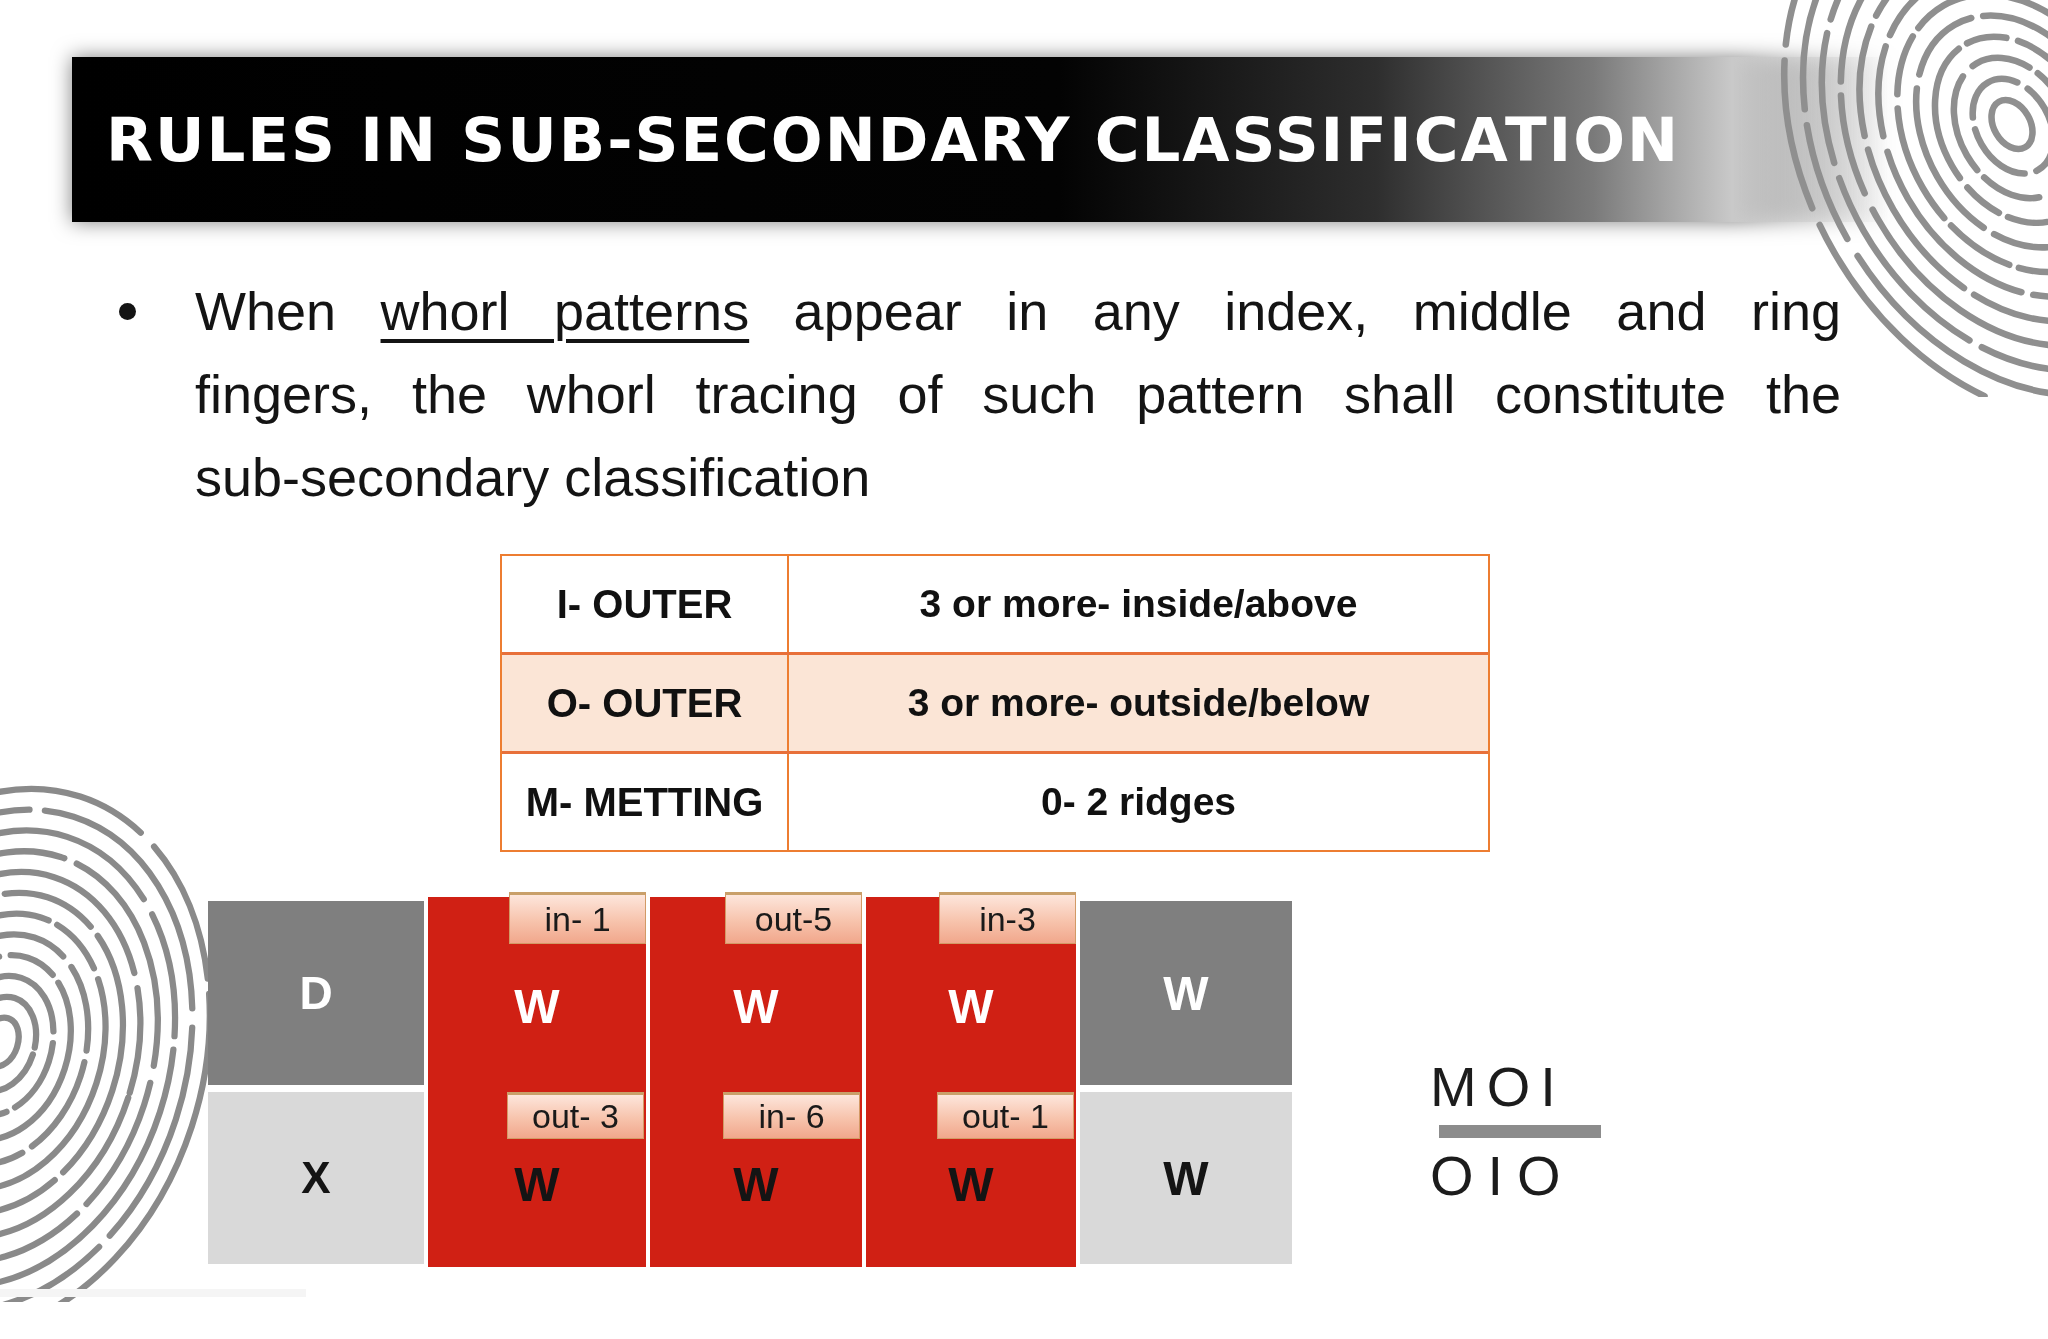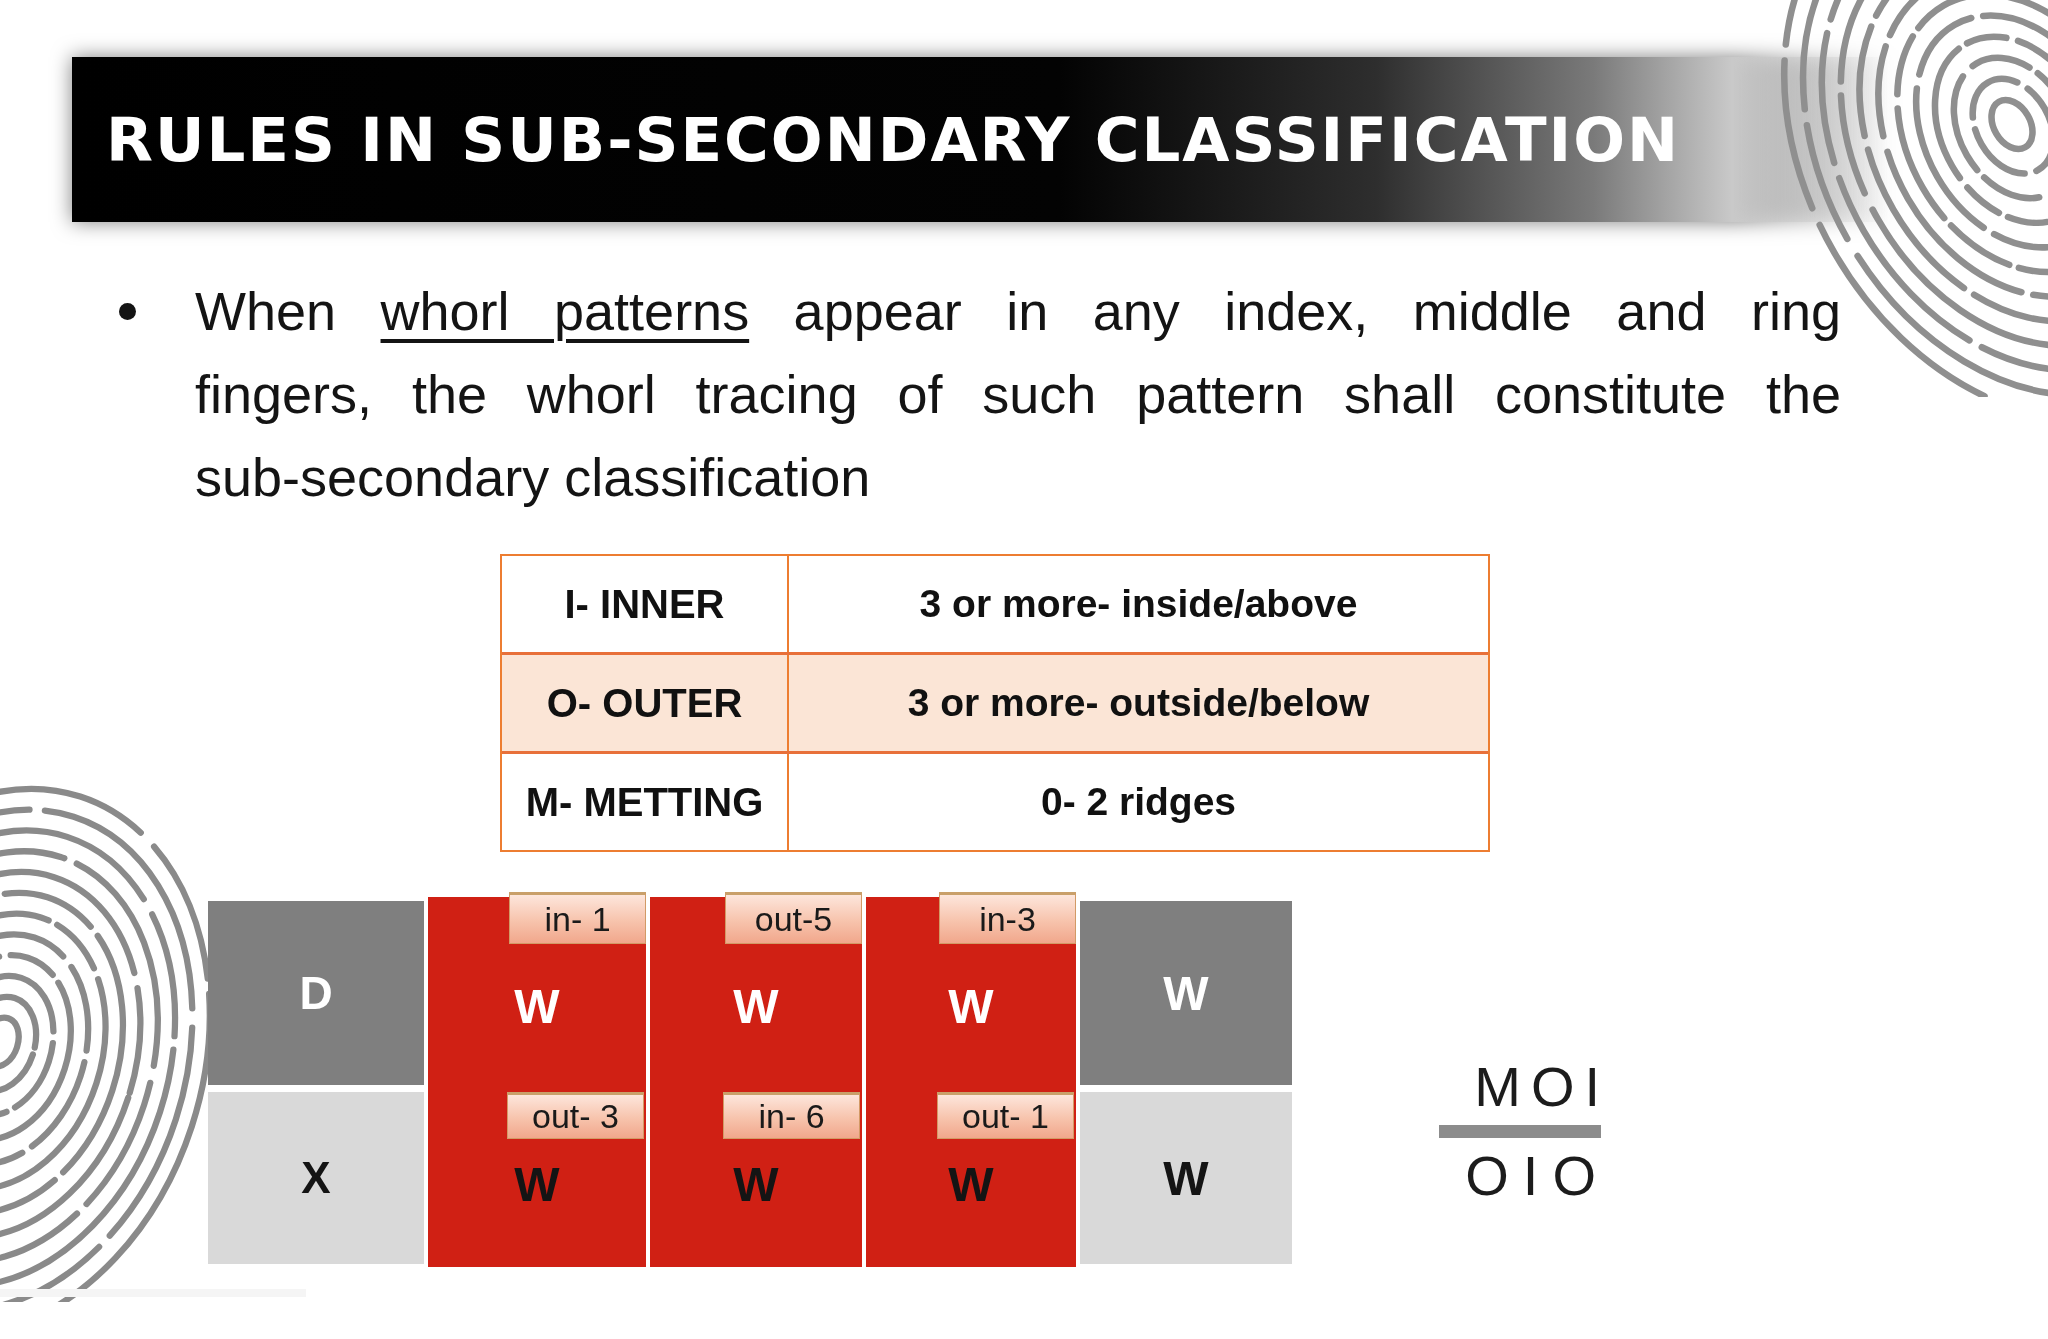--- a/index.html
+++ b/index.html
@@ -57,21 +57,21 @@
   .hdr-d { font-weight:bold; font-size:46px; color:#ffffff; }
   .hdr-x { font-weight:bold; font-size:44px; color:#141414; }
   .tag { position:absolute; width:137px; height:52px; display:flex; align-items:center;
     justify-content:center; font-size:34px; color:#1a1a1a;
     background:linear-gradient(180deg,#fde6dc 0%,#f7c3ac 55%,#f1a78c 100%);
     border:1px solid #d29a66; border-top:3px solid #c9a06a; box-sizing:border-box; }
   .row-d .tag { top:-5px; right:0; }
   .row-x .tag { top:6px; right:2px; height:47px; }
 
   .formula { position:absolute; left:1430px; top:1056px; width:180px; z-index:2;
-    text-align:right; color:#1c1c1c; }
+    text-align:left; color:#1c1c1c; }
   .f-num { font-size:56px; letter-spacing:10px; line-height:62px; }
   .f-bar { width:162px; height:13px; background:#8c8c8c; margin:7px auto; }
   .f-den { font-size:56px; letter-spacing:14px; line-height:62px; }
 
   .strip { position:absolute; left:0; top:1289px; width:306px; height:8px; background:#f5f5f5; z-index:1; }
 </style>
 </head>
 <body>
 
 <div class="slide">
@@ -116,21 +116,21 @@
 
   <div class="bullet-dot"></div>
   <div class="bullet-text">
     <div class="jline"><span>When </span><span class="uline">whorl patterns</span><span> appear in any index, middle and ring</span></div>
     <div class="jline">fingers, the whorl tracing of such pattern shall constitute the</div>
     <div>sub-secondary classification</div>
   </div>
 
   <div class="rules-table">
     <div class="rt-row">
-      <div class="rt-term">I- INNER</div>
+      <div class="rt-term">I- OUTER</div>
       <div class="rt-def">3 or more- inside/above</div>
     </div>
     <div class="rt-row hl">
       <div class="rt-term">O- OUTER</div>
       <div class="rt-def">3 or more-  outside/below</div>
     </div>
     <div class="rt-row">
       <div class="rt-term">M- METTING</div>
       <div class="rt-def">0- 2 ridges</div>
     </div>

